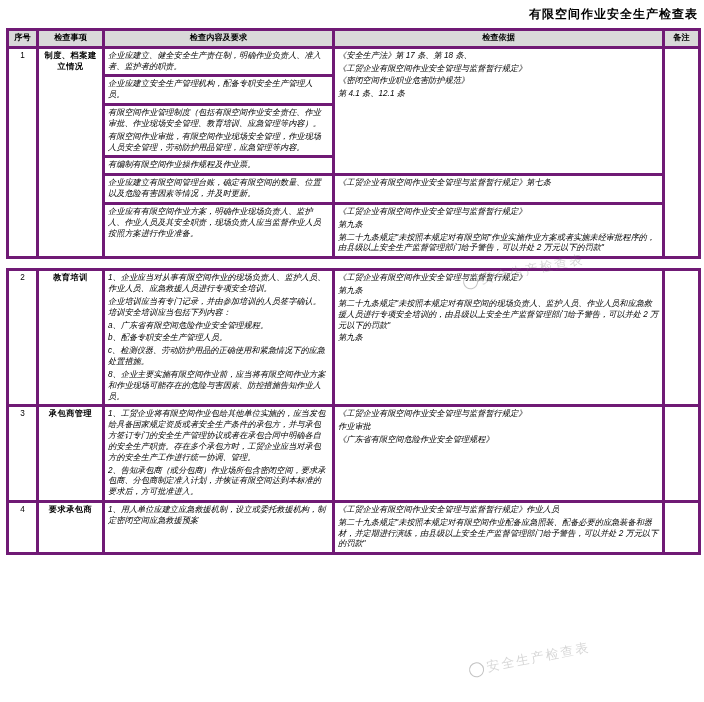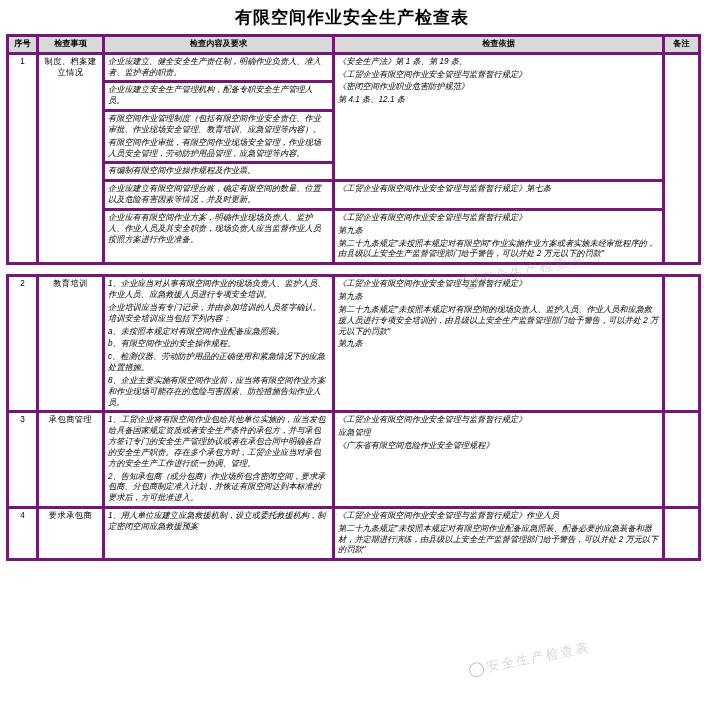--- a/index.html
+++ b/index.html
@@ -16,24 +16,24 @@
     position: relative;
   }
   #page {
     width: 704px;
     height: 702px;
     position: relative;
     box-sizing: border-box;
     padding: 4px 6px 0 6px;
   }
   .doc-title {
-    text-align: center;
+    text-align: right;
     font-family: "Liberation Serif", serif;
     font-weight: bold;
-    font-size: 17px;
+    font-size: 12px;
     letter-spacing: 1px;
     margin: 2px 0 5px 0;
   }
   table.sheet {
     border-collapse: collapse;
     width: 692px;
     table-layout: fixed;
   }
   table.sheet td, table.sheet th {
     border: 3px solid #701a75;
@@ -58,21 +58,21 @@
   .c-remark { width: 36px; }
 
   td.no {
     text-align: center;
     vertical-align: middle;
     font-size: 9px;
   }
   td.item {
     text-align: center;
     vertical-align: middle;
-    font-weight: normal;
+    font-weight: bold;
     font-size: 9.5px;
     letter-spacing: 0.5px;
   }
   td.cell p {
     margin: 0 0 2px 0;
     font-style: italic;
   }
   td.cell p:last-child { margin-bottom: 0; }
 
   
@@ -125,21 +125,21 @@
         </tr>
       </thead>
       <tbody>
         <tr>
           <td class="no" rowspan="6">1</td>
           <td class="item" rowspan="6">制度、档案建立情况</td>
           <td class="cell">
             <p>企业应建立、健全安全生产责任制，明确作业负责人、准入者、监护者的职责。</p>
           </td>
           <td class="cell" rowspan="4">
-            <p>《安全生产法》第 1 条、第 19 条、</p>
+            <p>《安全生产法》第 17 条、第 18 条、</p>
             <p>《工贸企业有限空间作业安全管理与监督暂行规定》</p>
             <p>《密闭空间作业职业危害防护规范》</p>
             <p>第 4.1 条、12.1 条</p>
           </td>
           <td class="cell" rowspan="6">
             <p></p>
           </td>
         </tr>
         <tr>
           <td class="cell">
@@ -186,22 +186,22 @@
         <col class="c-basis">
         <col class="c-remark">
       </colgroup>
       <tbody>
         <tr>
           <td class="no" rowspan="1">2</td>
           <td class="item" rowspan="1">教育培训</td>
           <td class="cell">
             <p>1、企业应当对从事有限空间作业的现场负责人、监护人员、作业人员、应急救援人员进行专项安全培训。</p>
             <p>企业培训应当有专门记录，并由参加培训的人员签字确认。培训安全培训应当包括下列内容：</p>
-            <p>a、未按照本规定对有限空间作业配备应急照装。</p>
-            <p>b、有限空间作业的安全操作规程。</p>
+            <p>a、广东省有限空间危险作业安全管理规程。</p>
+            <p>b、配备专职安全生产管理人员。</p>
             <p>c、检测仪器、劳动防护用品的正确使用和紧急情况下的应急处置措施。</p>
             <p>8、企业主要实施有限空间作业前，应当将有限空间作业方案和作业现场可能存在的危险与害因素、防控措施告知作业人员。</p>
           </td>
           <td class="cell">
             <p>《工贸企业有限空间作业安全管理与监督暂行规定》</p>
             <p>第九条</p>
             <p>第二十九条规定"未按照本规定对有限空间的现场负责人、监护人员、作业人员和应急救援人员进行专项安全培训的，由县级以上安全生产监督管理部门给予警告，可以并处 2 万元以下的罚款"</p>
             <p>第九条</p>
           </td>
           <td class="cell">
@@ -210,21 +210,21 @@
         </tr>
         <tr>
           <td class="no" rowspan="1">3</td>
           <td class="item" rowspan="1">承包商管理</td>
           <td class="cell">
             <p>1、工贸企业将有限空间作业包给其他单位实施的，应当发包给具备国家规定资质或者安全生产条件的承包方，并与承包方签订专门的安全生产管理协议或者在承包合同中明确各自的安全生产职责。存在多个承包方时，工贸企业应当对承包方的安全生产工作进行统一协调、管理。</p>
             <p>2、告知承包商（或分包商）作业场所包含密闭空间，要求承包商、分包商制定准入计划，并恢证有限空间达到本标准的要求后，方可批准进入。</p>
           </td>
           <td class="cell">
             <p>《工贸企业有限空间作业安全管理与监督暂行规定》</p>
-            <p>应急管理</p>
+            <p>作业审批</p>
             <p>《广东省有限空间危险作业安全管理规程》</p>
           </td>
           <td class="cell">
             <p></p>
           </td>
         </tr>
         <tr>
           <td class="no" rowspan="1">4</td>
           <td class="item" rowspan="1">要求承包商</td>
           <td class="cell">

